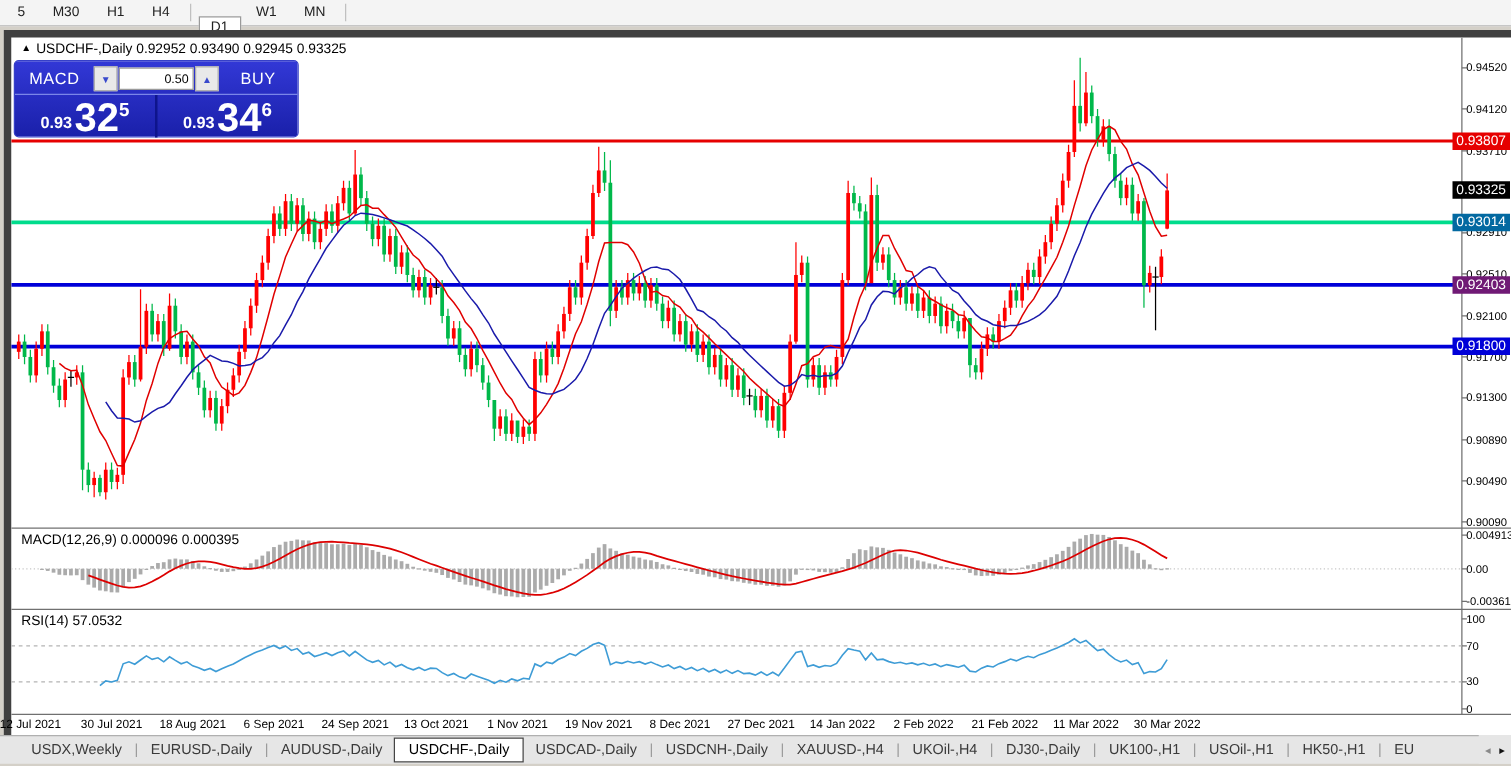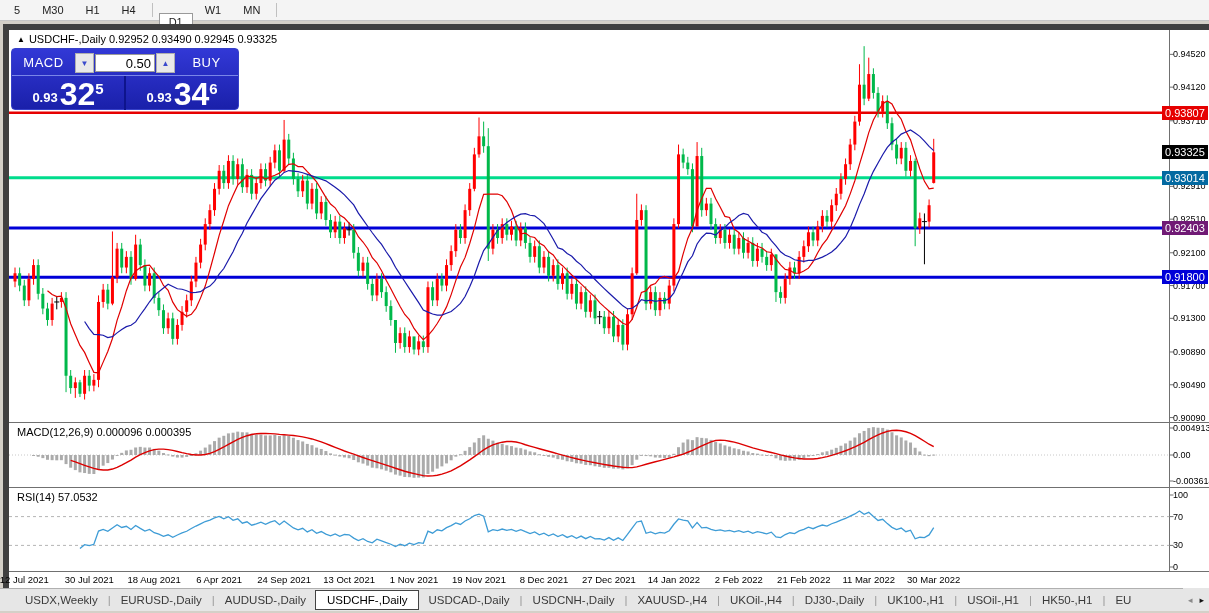--- a/index.html
+++ b/index.html
@@ -17,21 +17,21 @@
   .panel-label{position:absolute;left:8px;font-size:11px;color:#000;white-space:nowrap;}
   .axis-label{position:absolute;left:1164px;font-size:9px;color:#000;transform:translateY(-50%);white-space:nowrap;}
   .axis-badge{position:absolute;left:1153px;font-size:11px;padding:1px 3px;transform:translateY(-50%);white-space:nowrap;}
   .date-label{position:absolute;width:70px;text-align:center;font-size:9.5px;color:#000;top:544px;white-space:nowrap;}
   
   .trade-panel{position:absolute;left:2px;top:18px;width:228px;height:62px;background:linear-gradient(#3238D6,#1A20AA);border:1px solid #3640C8;border-radius:4px;color:#FFF;box-sizing:border-box;}
   .tp-top{display:flex;height:26px;align-items:stretch;border-bottom:1px solid #7A86E8;}
   .tp-btn{width:70px;display:flex;align-items:center;justify-content:center;font-size:13px;letter-spacing:.5px;cursor:pointer;}
   .tp-stepper{flex:1;display:flex;align-items:center;justify-content:center;gap:1px;padding-top:2px;}
   .tp-arrow{width:17px;height:18px;background:#E9E9E9;border:1px solid #AFAFAF;font-size:8px;color:#3A4ACC;display:flex;align-items:center;justify-content:center;cursor:pointer;}
-  .tp-vol{width:52px;height:16px;border:1px solid #9A9A9A;font-size:13px;text-align:right;padding:0 3px;font-family:"Liberation Sans",sans-serif;color:#000;background:#FFF;}
+  .tp-vol{width:52px;height:16px;border:1px solid #9A9A9A;font-size:10px;text-align:right;padding:0 3px;font-family:"Liberation Sans",sans-serif;color:#000;background:#FFF;}
   .tp-prices{display:flex;height:34px;}
   .tp-price{width:50%;display:flex;align-items:flex-end;justify-content:center;padding-bottom:1px;}
   .tp-price .pfx{font-size:13px;font-weight:bold;margin:0 2px 4px 0;}
   .tp-price .big{font-size:32px;font-weight:bold;line-height:30px;}
   .tp-price .sup{font-size:15px;font-weight:bold;position:relative;top:-12px;}
   .tp-price.sell{border-right:2px solid #0E148C;}
   
   .tabbar{position:absolute;left:0;top:588px;width:1209px;height:23px;background:#E6E6E6;border-top:1px solid #B0B0B0;display:flex;align-items:center;padding-left:16px;box-sizing:border-box;white-space:nowrap;overflow:hidden;font-size:11.5px;}
   .tab{color:#3A3A3A;padding:3px 9px;cursor:pointer;}
   .tab.active{background:#FFF;border:1px solid #444;color:#000;padding:3px 11px;}
@@ -743,21 +743,21 @@
         <div class="axis-label" style="top: 451px;">-0.003614</div>
         <div class="axis-label" style="top: 465px;">100</div>
         <div class="axis-label" style="top: 486.6px;">70</div>
         <div class="axis-label" style="top: 515.4px;">30</div>
         <div class="axis-label" style="top: 537px;">0</div>
       </div>
     <div id="date-labels">
         <div class="date-label" style="left: -19.72px;">12 Jul 2021</div>
         <div class="date-label" style="left: 45.24px;">30 Jul 2021</div>
         <div class="date-label" style="left: 110.2px;">18 Aug 2021</div>
-        <div class="date-label" style="left: 175.16px;">6 Apr 2021</div>
+        <div class="date-label" style="left: 175.16px;">6 Sep 2021</div>
         <div class="date-label" style="left: 240.12px;">24 Sep 2021</div>
         <div class="date-label" style="left: 305.08px;">13 Oct 2021</div>
         <div class="date-label" style="left: 370.04px;">1 Nov 2021</div>
         <div class="date-label" style="left: 435px;">19 Nov 2021</div>
         <div class="date-label" style="left: 499.96px;">8 Dec 2021</div>
         <div class="date-label" style="left: 564.92px;">27 Dec 2021</div>
         <div class="date-label" style="left: 629.88px;">14 Jan 2022</div>
         <div class="date-label" style="left: 694.84px;">2 Feb 2022</div>
         <div class="date-label" style="left: 759.8px;">21 Feb 2022</div>
         <div class="date-label" style="left: 824.76px;">11 Mar 2022</div>

